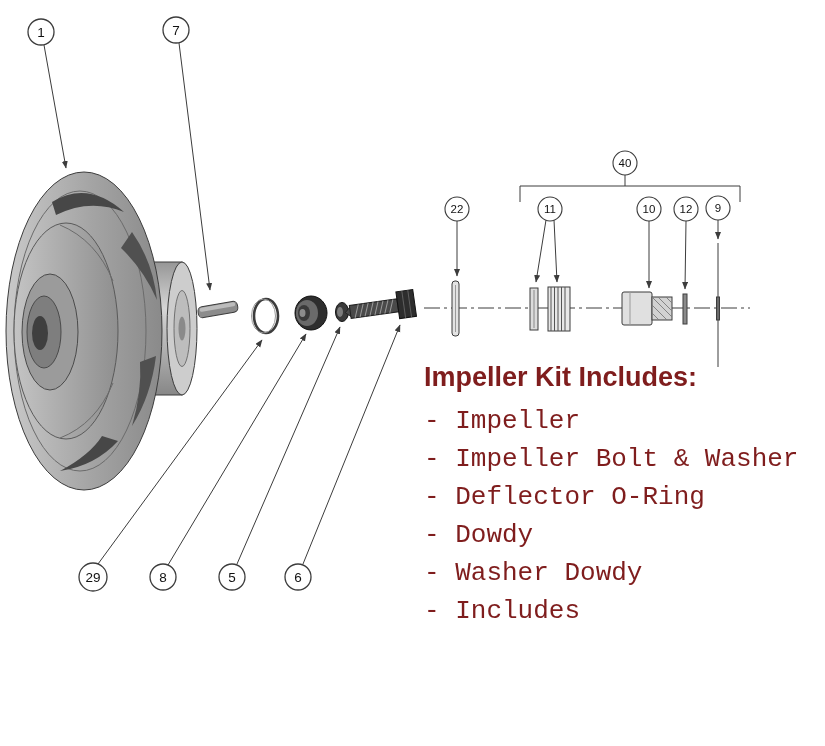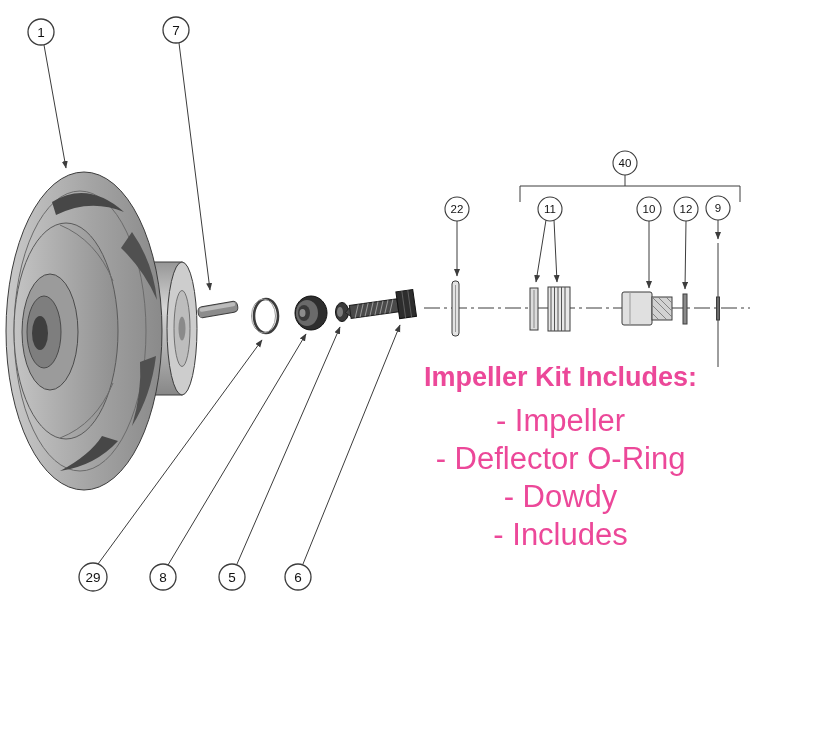--- a/index.html
+++ b/index.html
@@ -15,29 +15,28 @@
   .balloon circle{fill:#ffffff;stroke:#3c3c3c;stroke-width:1.3;}
   .balloon text{
     font-family:"Liberation Sans",sans-serif;
     font-size:13.5px;fill:#111111;text-anchor:middle;
   }
   .balloon.small circle{stroke-width:1.1;}
   .balloon.small text{font-size:11.5px;}
   .outline{stroke:#3c3c3c;stroke-width:1;}
   .kit{
     position:absolute;left:424px;top:360px;z-index:2;
-    color:#ec4899;
-    text-align:center;
+    color:#7f1d1d;
   }
   .kit-title{
     font-size:27px;font-weight:bold;line-height:34px;margin-bottom:8px;
     white-space:nowrap;
   }
   .kit-item{
-    font-size:31px;line-height:38px;white-space:nowrap;
+    font-size:26px;line-height:38px;white-space:nowrap;font-family:Liberation Mono, monospace;
   }
 </style>
 </head>
 <body>
 
 <div class="stage">
 
   <svg width="825" height="746" viewBox="0 0 825 746">
     <defs>
       <marker id="arrow" markerWidth="9" markerHeight="9" refX="7" refY="3" orient="auto" markerUnits="userSpaceOnUse">
@@ -215,18 +214,20 @@
     <g class="balloon">
       <line class="leader" x1="303" y1="564" x2="400" y2="325" marker-end="url(#arrow)"></line>
       <circle cx="298" cy="577" r="13"></circle>
       <text x="298" y="582">6</text>
     </g>
   </svg>
 
   <div class="kit">
     <div class="kit-title">Impeller Kit Includes:</div>
     <div class="kit-item">- Impeller</div>
+    <div class="kit-item">- Impeller Bolt &amp; Washer</div>
     <div class="kit-item">- Deflector O-Ring</div>
     <div class="kit-item">- Dowdy</div>
+    <div class="kit-item">- Washer Dowdy</div>
     <div class="kit-item">- Includes</div>
   </div>
 
 </div>
 
 </body></html>

